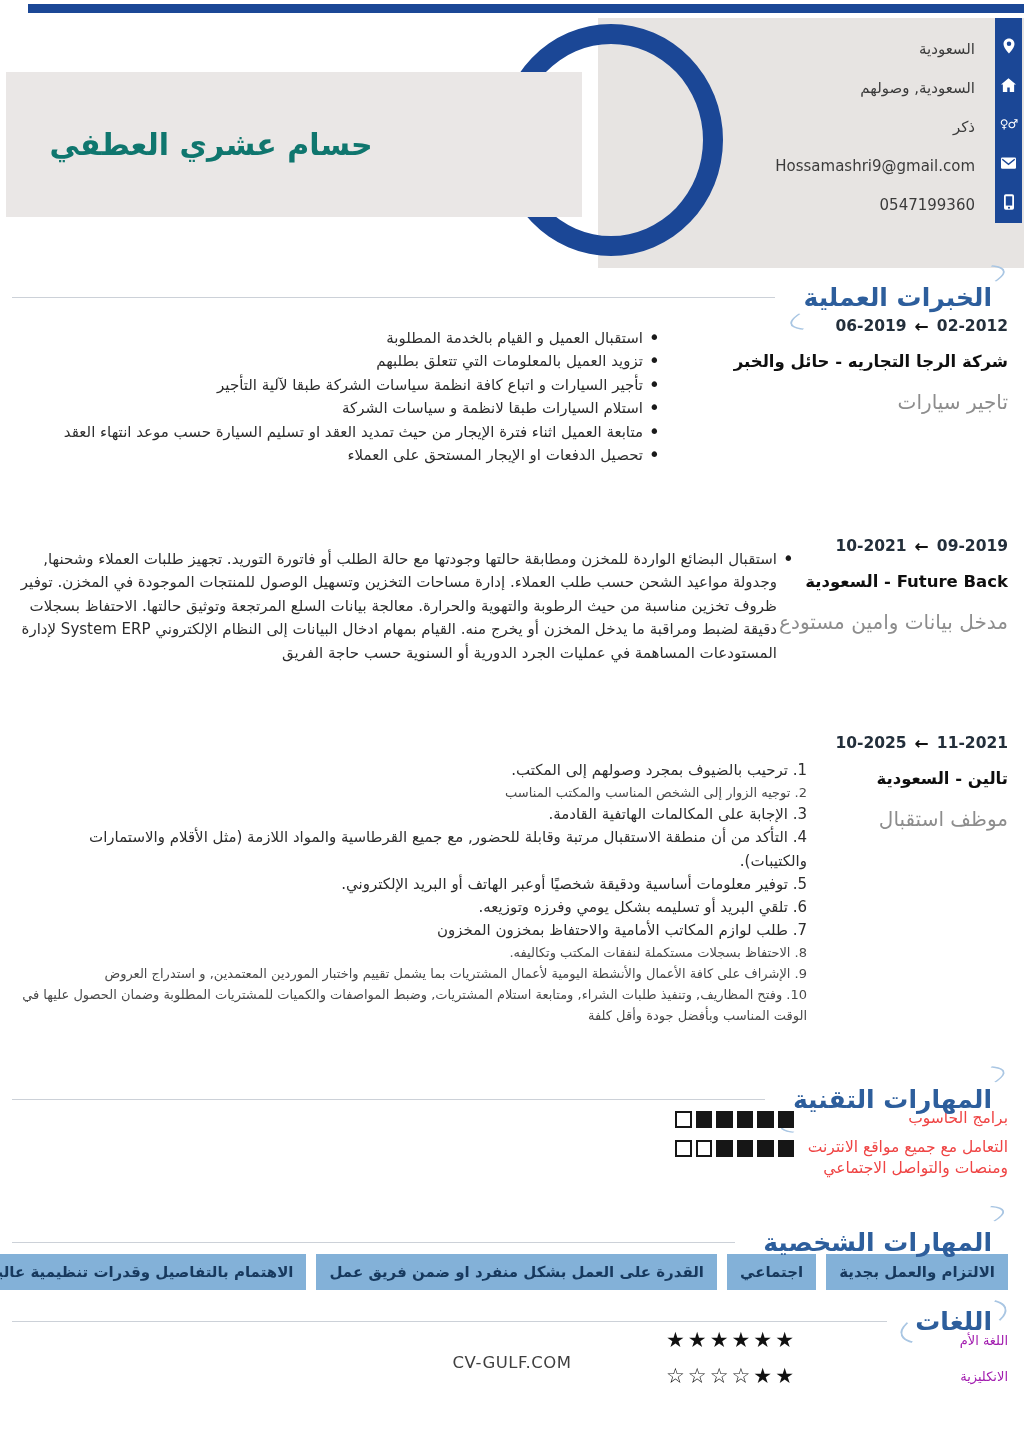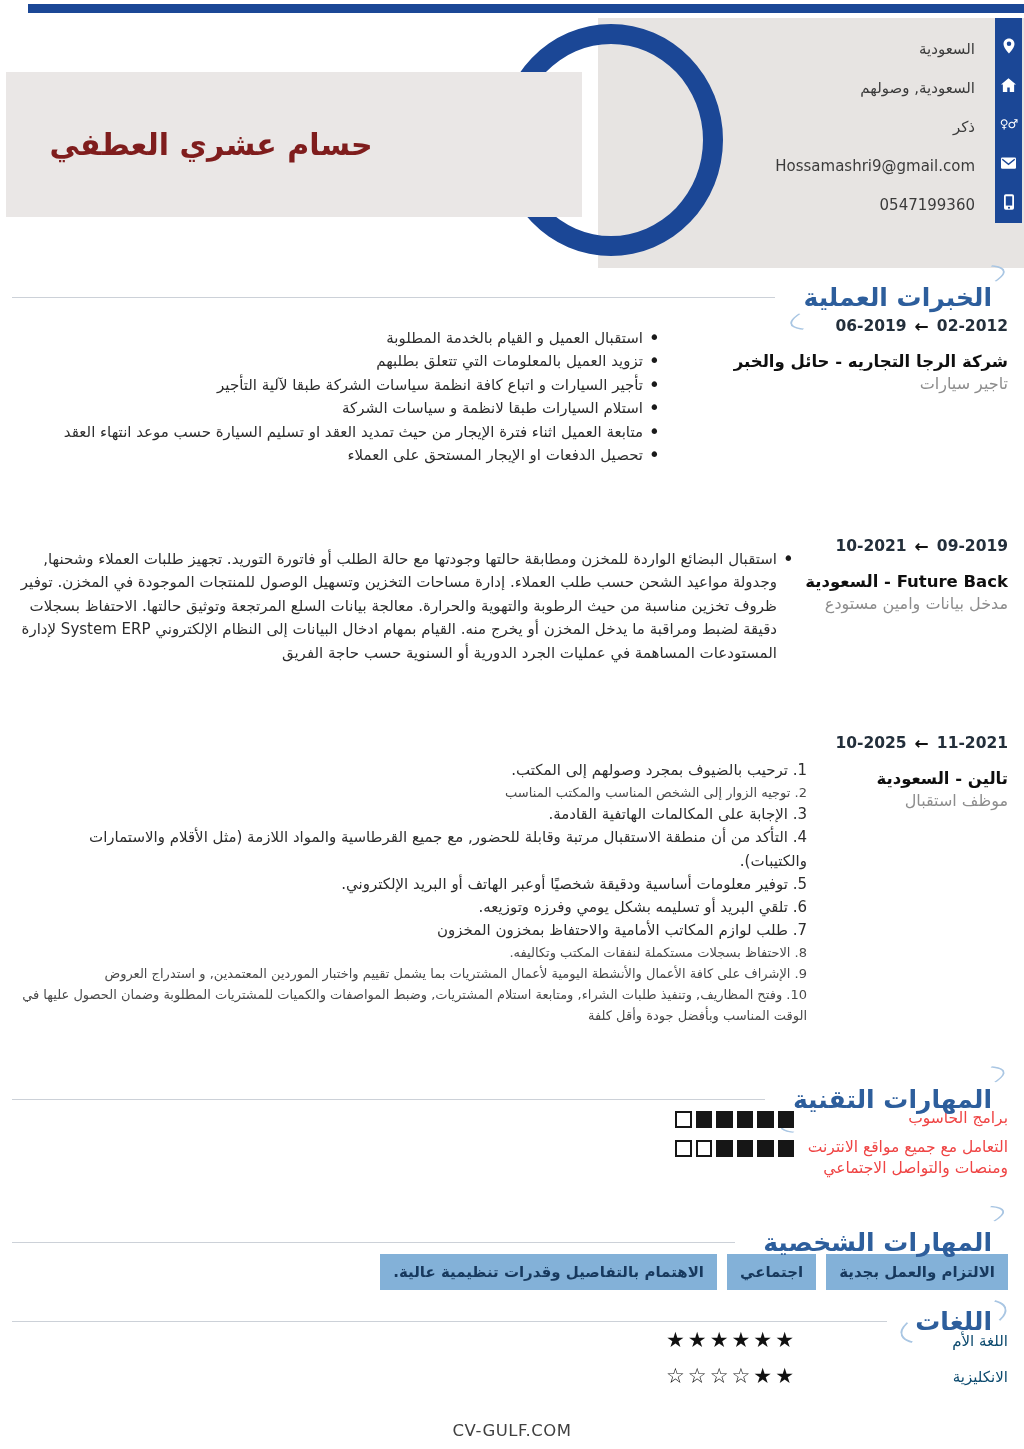--- a/index.html
+++ b/index.html
@@ -6,21 +6,21 @@
   .page{position:relative;width:1024px;height:1449px;background:#fff;overflow:hidden;
         font-family:"DejaVu Sans",sans-serif;direction:rtl}
 
   
   .topbar{position:absolute;left:28px;right:0;top:4px;height:9px;background:#1b4796}
   .panel{position:absolute;left:598px;right:0;top:18px;height:250px;background:#e7e4e2}
   .ring{position:absolute;left:499px;top:24px;width:224px;height:232px;box-sizing:border-box;
         border:20px solid #1b4796;border-radius:50%}
   .name-band{position:absolute;left:6px;top:72px;width:576px;height:145px;background:#eae7e6;
              display:flex;align-items:center}
-  .name{width:410px;margin-right:auto;text-align:center;font-size:30px;font-weight:700;color:#7f1d1d}
+  .name{width:410px;margin-right:auto;text-align:center;font-size:30px;font-weight:700;color:#0f766e}
 
   .rail{position:absolute;left:995px;top:18px;width:27px;height:205px;background:#1b4796;
         display:flex;flex-direction:column;align-items:center;padding-top:19px;box-sizing:border-box;gap:21px}
   .ric{width:18px;height:18px;display:flex;align-items:center;justify-content:center;flex:0 0 auto}
   .gender-txt{color:#fff;font-size:12px;font-weight:700;letter-spacing:-1px;direction:ltr}
 
   .contact{position:absolute;right:49px;left:650px;top:29px}
   .crow{height:39.2px;display:flex;align-items:center;font-size:15px;color:#3b3b3b}
 
   
@@ -30,21 +30,21 @@
   .deco{position:absolute;inset:0;border:2px solid #a9c6e3;border-top-color:transparent;
         border-bottom-color:transparent;border-radius:50%;transform:rotate(-14deg)}
   .sline{flex:1 1 auto;border-top:1.5px solid #ccd1d8;margin-right:12px;height:0}
 
   
   .meta{position:absolute;right:16px;display:flex;flex-direction:column;align-items:flex-start}
   .m1{top:316px}.m2{top:536px}.m3{top:733px}
   .dates{display:flex;gap:8px;align-items:center;font-size:15.5px;font-weight:600;color:#232f3b;white-space:nowrap}
   .arrow{font-size:17px;font-weight:700;color:#111}
   .company{margin-top:16px;font-size:16.5px;font-weight:700;color:#0f0f0f;white-space:nowrap}
-  .rolet{margin-top:3px;font-size:16px;color:#8d8d8d;white-space:nowrap}
+  .rolet{margin-top:19px;font-size:20px;color:#8d8d8d;white-space:nowrap}
 
   
   ul.blts{position:absolute;margin:0;padding:0;list-style:none;font-size:15px;line-height:23.4px;color:#2d2d2d}
   ul.blts li{position:relative;padding-right:17px;text-align:right}
   ul.blts li::before{content:"•";position:absolute;right:0;top:-1px;font-size:19px;color:#1a1a1a}
   .b1{top:327px;left:10px;width:650px}
   .b2{top:548px;left:10px;width:784px}
   ol.nlist{position:absolute;top:750px;left:10px;width:788px;margin:9px;padding:0;list-style:none;
            font-size:15px;line-height:23.2px;color:#2d2d2d;text-align:right}
   ol.nlist li.sm{font-size:13px;line-height:21px;color:#4a4a4a}
@@ -57,24 +57,24 @@
   .sq{width:16.5px;height:16.5px;box-sizing:border-box;border:2.5px solid #161616;background:#fff}
   .sq.f{background:#161616}
 
   
   .chips{position:absolute;top:1254px;right:16px;left:12px;display:flex;gap:10px;align-items:flex-start}
   .chip{background:#83b1d8;color:#17395e;font-size:15px;font-weight:700;padding:9px 13px;white-space:nowrap}
 
   
   .lrow{position:absolute;right:16px;display:flex;align-items:center}
   .l1{top:1328px}.l2{top:1364px}
-  .llabel{width:214px;font-size:15px;color:#0c4a6e}
+  .llabel{width:214px;font-size:13px;color:#a21caf}
   .stars{display:flex;gap:3px;font-size:21px;color:#101010;line-height:1.2}
 
-  .footer{position:absolute;top:1421px;left:0;right:0;text-align:center;font-size:16.5px;
+  .footer{position:absolute;top:1353px;left:0;right:0;text-align:center;font-size:16.5px;
           color:#3f3f3f;letter-spacing:.5px;direction:ltr}
 </style>
 </head>
 <body>
 
 <div class="page">
 
   <div class="topbar"></div>
   <div class="panel"></div>
   <div class="ring"></div>
@@ -215,20 +215,21 @@
   <div class="sec" style="top:1224px">
     <span class="twrap">
       <span class="deco"></span>
       <span class="stitle">المهارات الشخصية</span>
     </span>
     <span class="sline"></span>
   </div>
   <div class="chips">
       <div class="chip">الالتزام والعمل بجدية</div>
       <div class="chip">اجتماعي</div>
+      <div class="chip">القدرة على العمل بشكل منفرد او ضمن فريق عمل</div>
       <div class="chip">الاهتمام بالتفاصيل وقدرات تنظيمية عالية.</div>
     </div>
 
   <div class="sec" style="top:1303px">
     <span class="twrap">
       <span class="deco"></span>
       <span class="stitle">اللغات</span>
     </span>
     <span class="sline"></span>
   </div>

